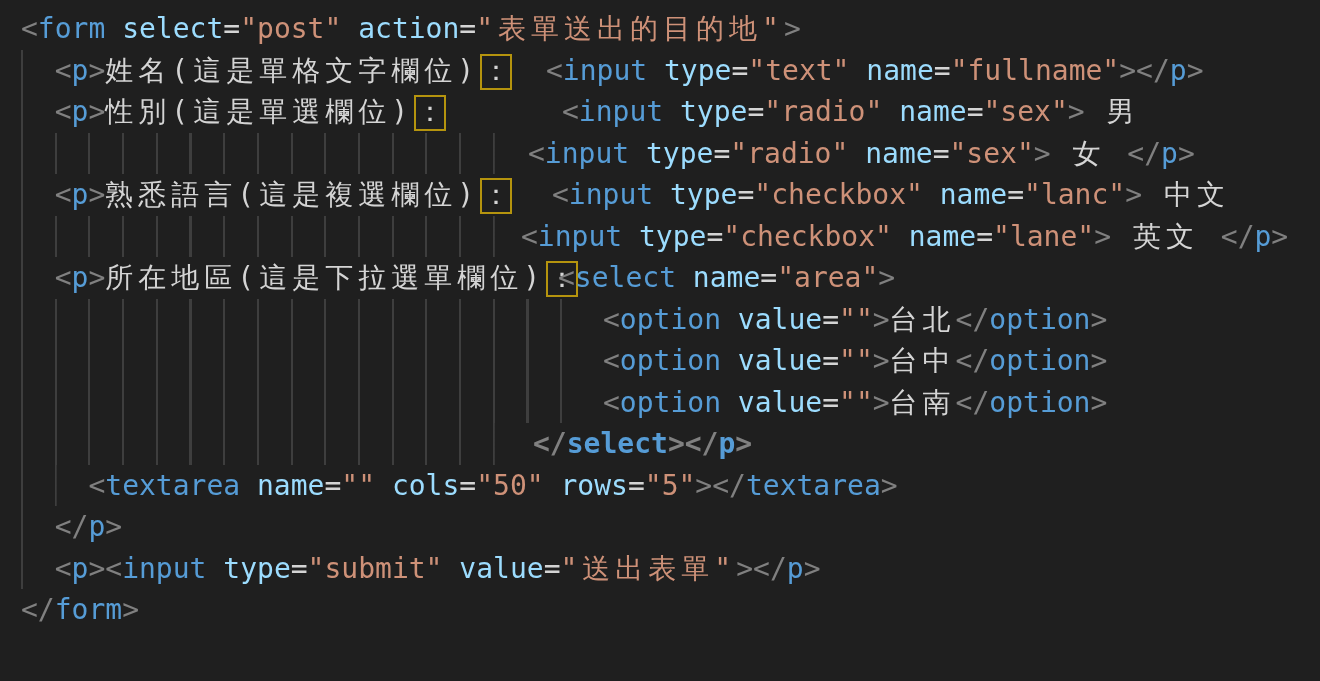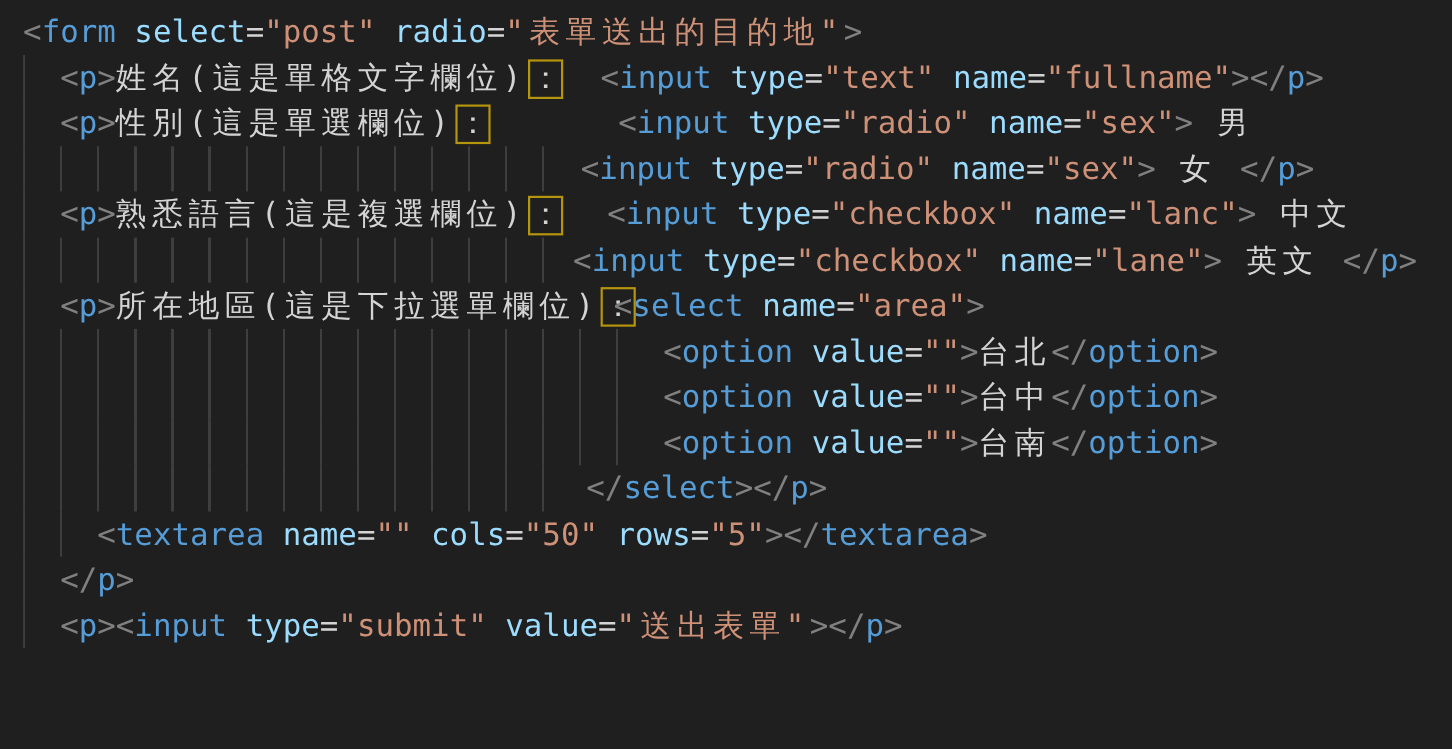--- a/index.html
+++ b/index.html
@@ -44,27 +44,28 @@
     line-height: 30px;
     vertical-align: middle;
     margin: 0 1px;
     text-align: center;
   }
 </style>
 </head>
 <body>
 
 <div id="editor" style="background: rgb(31, 31, 31);">
-    <div class="line"><span class="flow"><span class="tok-punct">&lt;</span><span class="tok-tag">form</span><span class="tok-attr"> select</span><span class="tok-op">=</span><span class="tok-str">"post"</span><span class="tok-attr"> radio</span><span class="tok-op">=</span><span class="tok-str cjk">"表單送出的目的地"</span><span class="tok-punct">&gt;</span></span></div>
+    <div class="line"><span class="flow"><span class="tok-punct">&lt;</span><span class="tok-tag">form</span><span class="tok-attr"> select</span><span class="tok-op">=</span><span class="tok-str">"post"</span><span class="tok-attr"> action</span><span class="tok-op">=</span><span class="tok-str cjk">"表單送出的目的地"</span><span class="tok-punct">&gt;</span></span></div>
     <div class="line" style="--gw: 2px;"><span class="flow"><span class="tok-punct">  &lt;</span><span class="tok-tag">p</span><span class="tok-punct">&gt;</span><span class="tok-text cjk">姓名(這是單格文字欄位)</span><span class="colon-box">：</span></span><span class="seg" style="left: 546px;"><span class="tok-punct">&lt;</span><span class="tok-tag">input</span><span class="tok-attr"> type</span><span class="tok-op">=</span><span class="tok-str">"text"</span><span class="tok-attr"> name</span><span class="tok-op">=</span><span class="tok-str">"fullname"</span><span class="tok-punct">&gt;&lt;/</span><span class="tok-tag">p</span><span class="tok-punct">&gt;</span></span></div>
     <div class="line" style="--gw: 2px;"><span class="flow"><span class="tok-punct">  &lt;</span><span class="tok-tag">p</span><span class="tok-punct">&gt;</span><span class="tok-text cjk">性別(這是單選欄位)</span><span class="colon-box">：</span></span><span class="seg" style="left: 562px;"><span class="tok-punct">&lt;</span><span class="tok-tag">input</span><span class="tok-attr"> type</span><span class="tok-op">=</span><span class="tok-str">"radio"</span><span class="tok-attr"> name</span><span class="tok-op">=</span><span class="tok-str">"sex"</span><span class="tok-punct">&gt;</span><span class="tok-text cjk"> 男</span></span></div>
     <div class="line" style="--gw: 473.80000000000007px;"><span class="flow"></span><span class="seg" style="left: 528px;"><span class="tok-punct">&lt;</span><span class="tok-tag">input</span><span class="tok-attr"> type</span><span class="tok-op">=</span><span class="tok-str">"radio"</span><span class="tok-attr"> name</span><span class="tok-op">=</span><span class="tok-str">"sex"</span><span class="tok-punct">&gt;</span><span class="tok-text cjk"> 女 </span><span class="tok-punct">&lt;/</span><span class="tok-tag">p</span><span class="tok-punct">&gt;</span></span></div>
     <div class="line" style="--gw: 2px;"><span class="flow"><span class="tok-punct">  &lt;</span><span class="tok-tag">p</span><span class="tok-punct">&gt;</span><span class="tok-text cjk">熟悉語言(這是複選欄位)</span><span class="colon-box">：</span></span><span class="seg" style="left: 552px;"><span class="tok-punct">&lt;</span><span class="tok-tag">input</span><span class="tok-attr"> type</span><span class="tok-op">=</span><span class="tok-str">"checkbox"</span><span class="tok-attr"> name</span><span class="tok-op">=</span><span class="tok-str">"lanc"</span><span class="tok-punct">&gt;</span><span class="tok-text cjk"> 中文</span></span></div>
     <div class="line" style="--gw: 473.80000000000007px;"><span class="flow"></span><span class="seg" style="left: 521px;"><span class="tok-punct">&lt;</span><span class="tok-tag">input</span><span class="tok-attr"> type</span><span class="tok-op">=</span><span class="tok-str">"checkbox"</span><span class="tok-attr"> name</span><span class="tok-op">=</span><span class="tok-str">"lane"</span><span class="tok-punct">&gt;</span><span class="tok-text cjk"> 英文 </span><span class="tok-punct">&lt;/</span><span class="tok-tag">p</span><span class="tok-punct">&gt;</span></span></div>
     <div class="line" style="--gw: 2px;"><span class="flow"><span class="tok-punct">  &lt;</span><span class="tok-tag">p</span><span class="tok-punct">&gt;</span><span class="tok-text cjk">所在地區(這是下拉選單欄位)</span><span class="colon-box">：</span></span><span class="seg" style="left: 558px;"><span class="tok-punct">&lt;</span><span class="tok-tag">select</span><span class="tok-attr"> name</span><span class="tok-op">=</span><span class="tok-str">"area"</span><span class="tok-punct">&gt;</span></span></div>
     <div class="line" style="--gw: 541.2px;"><span class="flow"></span><span class="seg" style="left: 603px;"><span class="tok-punct">&lt;</span><span class="tok-tag">option</span><span class="tok-attr"> value</span><span class="tok-op">=</span><span class="tok-str">""</span><span class="tok-punct">&gt;</span><span class="tok-text cjk">台北</span><span class="tok-punct">&lt;/</span><span class="tok-tag">option</span><span class="tok-punct">&gt;</span></span></div>
     <div class="line" style="--gw: 541.2px;"><span class="flow"></span><span class="seg" style="left: 603px;"><span class="tok-punct">&lt;</span><span class="tok-tag">option</span><span class="tok-attr"> value</span><span class="tok-op">=</span><span class="tok-str">""</span><span class="tok-punct">&gt;</span><span class="tok-text cjk">台中</span><span class="tok-punct">&lt;/</span><span class="tok-tag">option</span><span class="tok-punct">&gt;</span></span></div>
     <div class="line" style="--gw: 541.2px;"><span class="flow"></span><span class="seg" style="left: 603px;"><span class="tok-punct">&lt;</span><span class="tok-tag">option</span><span class="tok-attr"> value</span><span class="tok-op">=</span><span class="tok-str">""</span><span class="tok-punct">&gt;</span><span class="tok-text cjk">台南</span><span class="tok-punct">&lt;/</span><span class="tok-tag">option</span><span class="tok-punct">&gt;</span></span></div>
-    <div class="line" style="--gw: 473.80000000000007px;"><span class="flow"></span><span class="seg" style="left: 533px;"><span class="tok-punct">&lt;/</span><span class="tok-tag">select</span><span class="tok-punct">&gt;&lt;/</span><span class="tok-tag">p</span><span class="tok-punct">&gt;</span></span></div>
+    <div class="line" style="--gw: 473.80000000000007px;"><span class="flow"></span><span class="seg" style="left: 533px; font-weight: bold;"><span class="tok-punct">&lt;/</span><span class="tok-tag">select</span><span class="tok-punct">&gt;&lt;/</span><span class="tok-tag">p</span><span class="tok-punct">&gt;</span></span></div>
     <div class="line" style="--gw: 35.7px;"><span class="flow"><span class="tok-punct">    &lt;</span><span class="tok-tag">textarea</span><span class="tok-attr"> name</span><span class="tok-op">=</span><span class="tok-str">""</span><span class="tok-attr"> cols</span><span class="tok-op">=</span><span class="tok-str">"50"</span><span class="tok-attr"> rows</span><span class="tok-op">=</span><span class="tok-str">"5"</span><span class="tok-punct">&gt;&lt;/</span><span class="tok-tag">textarea</span><span class="tok-punct">&gt;</span></span></div>
     <div class="line" style="--gw: 2px;"><span class="flow"><span class="tok-punct">  &lt;/</span><span class="tok-tag">p</span><span class="tok-punct">&gt;</span></span></div>
     <div class="line" style="--gw: 2px;"><span class="flow"><span class="tok-punct">  &lt;</span><span class="tok-tag">p</span><span class="tok-punct">&gt;&lt;</span><span class="tok-tag">input</span><span class="tok-attr"> type</span><span class="tok-op">=</span><span class="tok-str">"submit"</span><span class="tok-attr"> value</span><span class="tok-op">=</span><span class="tok-str cjk">"送出表單"</span><span class="tok-punct">&gt;&lt;/</span><span class="tok-tag">p</span><span class="tok-punct">&gt;</span></span></div>
+    <div class="line"><span class="flow"><span class="tok-punct">&lt;/</span><span class="tok-tag">form</span><span class="tok-punct">&gt;</span></span></div>
   </div>
 
 </body></html>

